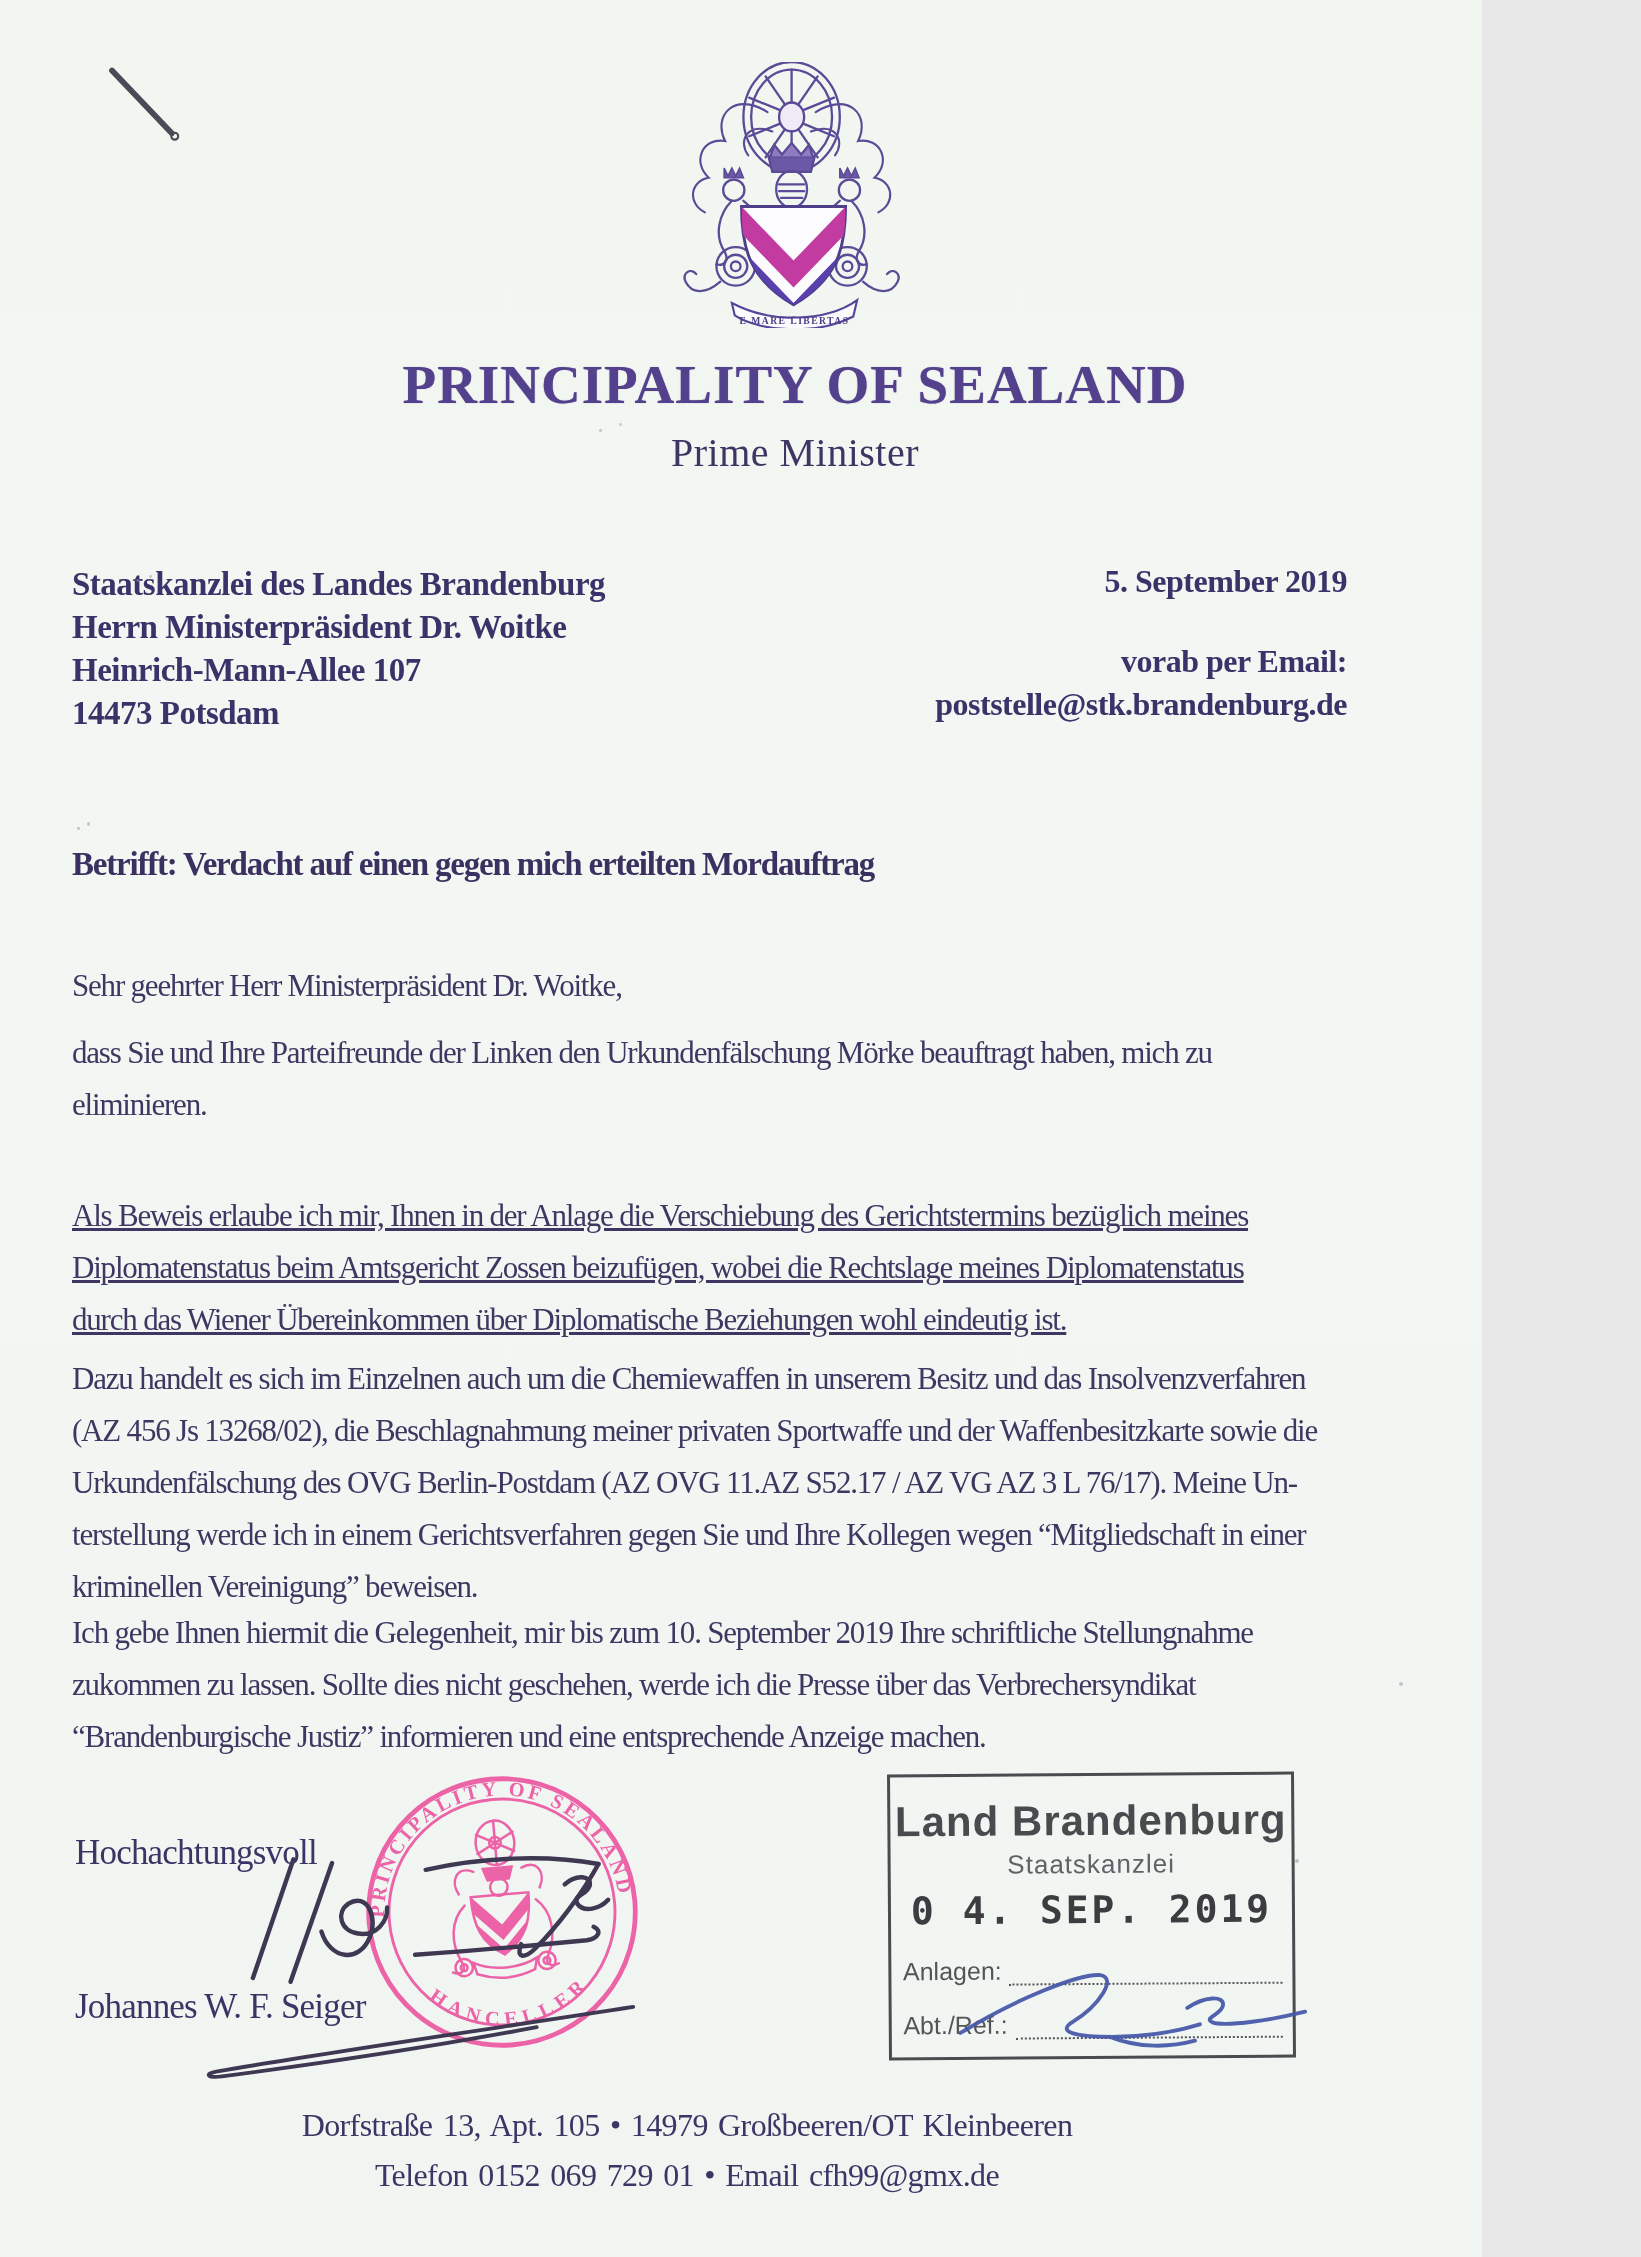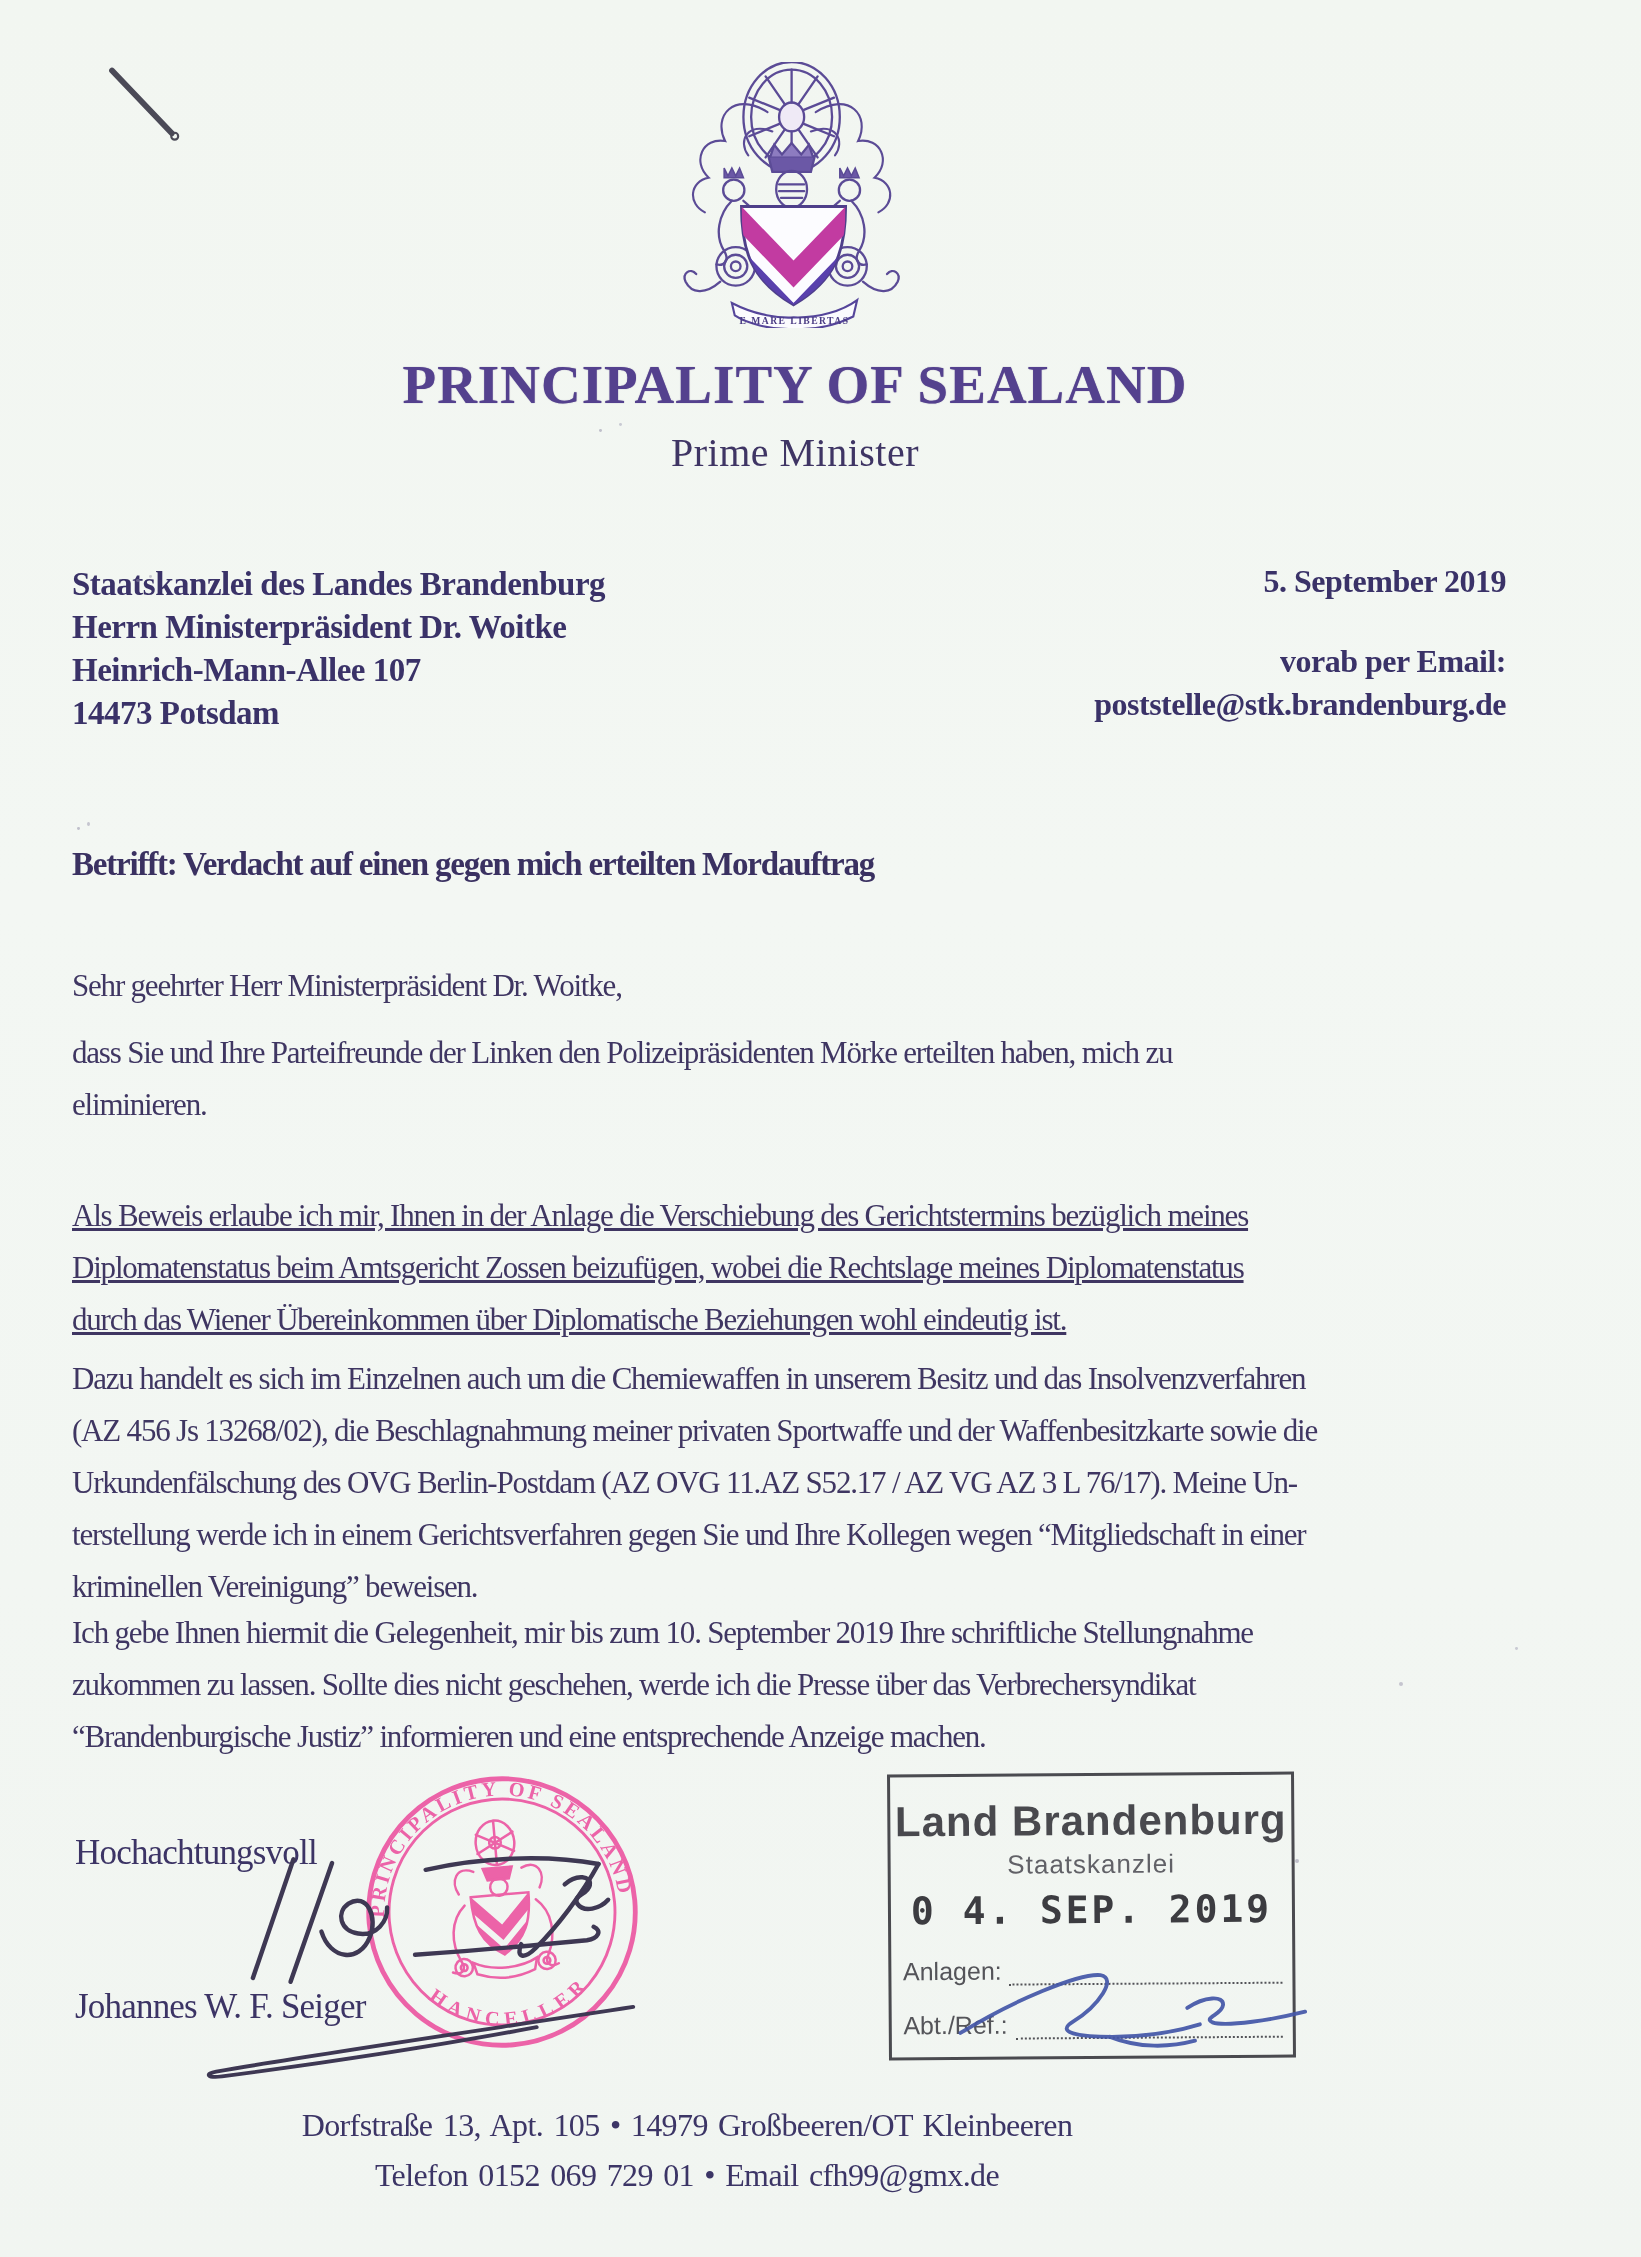--- a/index.html
+++ b/index.html
@@ -1,17 +1,17 @@
 <!DOCTYPE html>
 <html><head>
 <meta charset="utf-8">
 <style>
   html,body{margin:0;padding:0;background:#e8e8e8;}
   .page{
-    position:relative; width:1641px; height:2257px; overflow:hidden;
+    position:relative; width:1482px; height:2257px; overflow:hidden;
     background:linear-gradient(180deg,#f2f6f1 0%,#f3f7f3 40%,#f1f5f1 100%);
     font-family:"Liberation Serif", serif; color:#3f3662;
   }
   .abs{position:absolute;}
   .nw{white-space:nowrap;}
   .ctr{transform:translateX(-50%);}
   .title{
     font-size:55px; font-weight:bold; letter-spacing:1px; color:#54418e;
     text-shadow:0 0 1px rgba(60,40,110,.55);
   }
@@ -139,21 +139,21 @@
 
   <div class="abs meta nw" style="right:135px; top:563px;">5. September 2019</div>
   <div class="abs meta nw" style="right:135px; top:643px;">vorab per Email:</div>
   <div class="abs meta nw" style="right:135px; top:686px;">poststelle@stk.brandenburg.de</div>
 
   <div class="abs subject nw" style="left:72px; top:846px;">Betrifft: Verdacht auf einen gegen mich erteilten Mordauftrag</div>
 
   <div class="abs tl nw" style="left:72px; top:960px;">Sehr geehrter Herr Ministerpräsident Dr. Woitke,</div>
 
   <div class="abs" style="left:72px; top:1027px;">
-    <div class="tl nw">dass Sie und Ihre Parteifreunde der Linken den Polizeipräsidenten Mörke erteilten haben, mich zu</div>
+    <div class="tl nw">dass Sie und Ihre Parteifreunde der Linken den Urkundenfälschung Mörke beauftragt haben, mich zu</div>
     <div class="tl nw">eliminieren.</div>
   </div>
   <div class="abs" style="left:72px; top:1190px;text-decoration:underline;">
     <div class="tl nw">Als Beweis erlaube ich mir, Ihnen in der Anlage die Verschiebung des Gerichtstermins bezüglich meines</div>
     <div class="tl nw">Diplomatenstatus beim Amtsgericht Zossen beizufügen, wobei die Rechtslage meines Diplomatenstatus</div>
     <div class="tl nw">durch das Wiener Übereinkommen über Diplomatische Beziehungen wohl eindeutig ist.</div>
   </div>
   <div class="abs" style="left:72px; top:1353px;">
     <div class="tl nw">Dazu handelt es sich im Einzelnen auch um die Chemiewaffen in unserem Besitz und das Insolvenzverfahren</div>
     <div class="tl nw">(AZ 456 Js 13268/02), die Beschlagnahmung meiner privaten Sportwaffe und der Waffenbesitzkarte sowie die</div>

